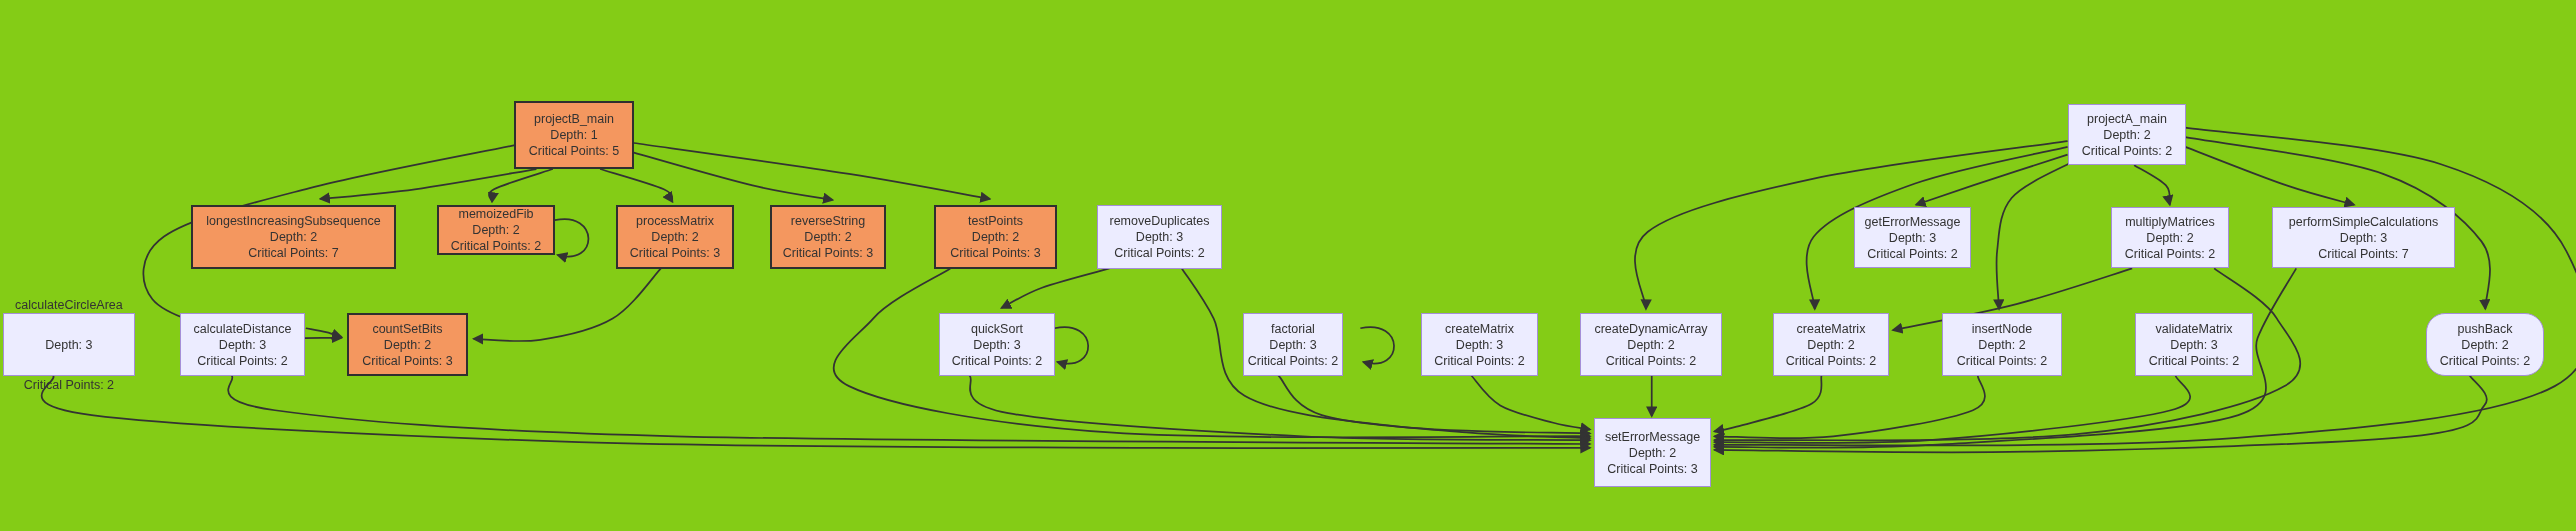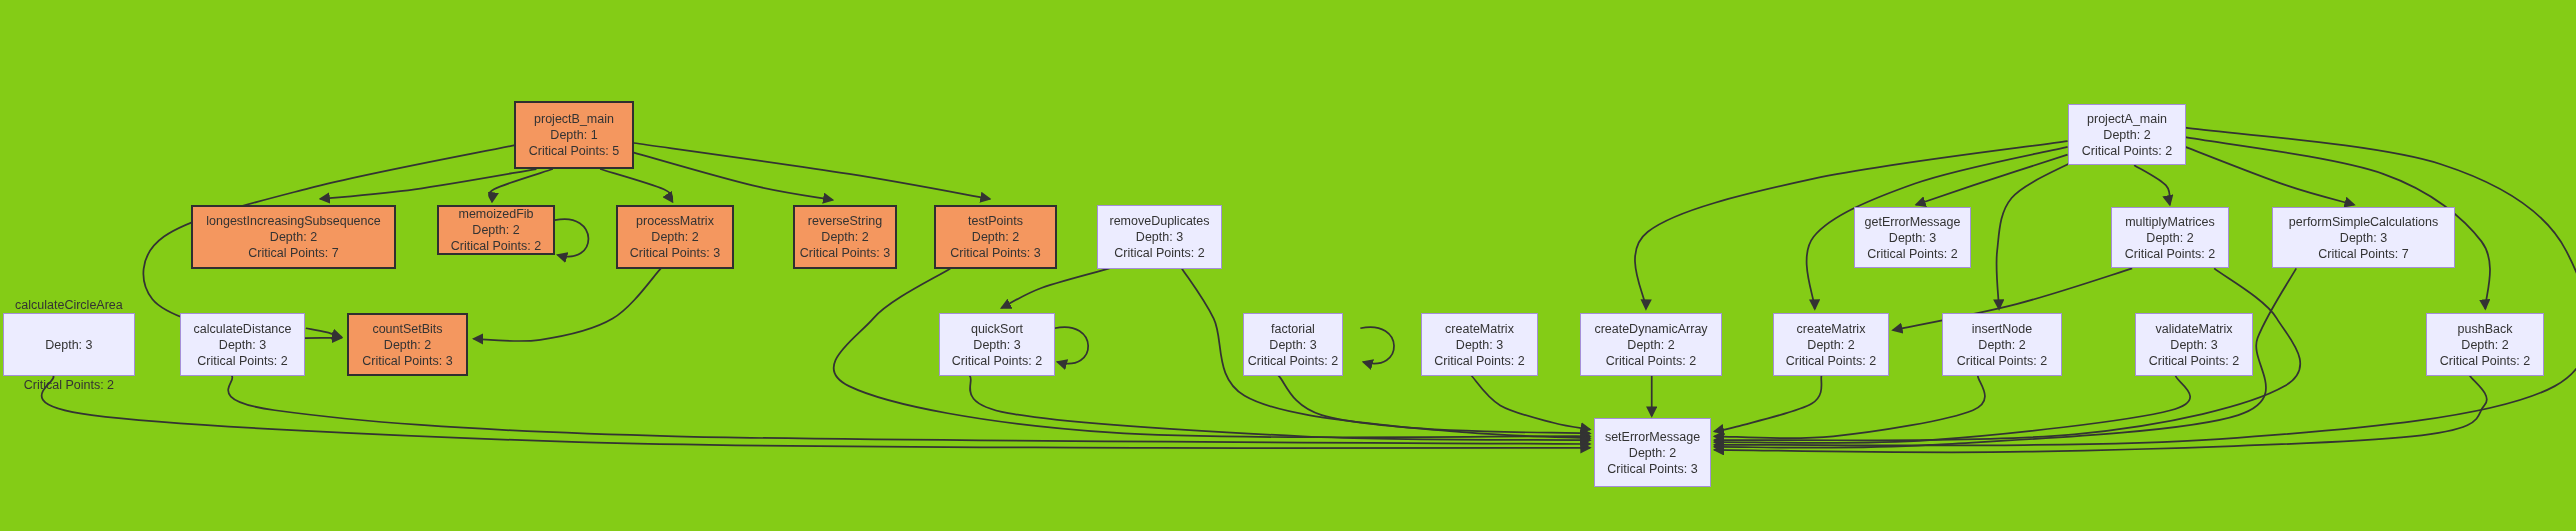--- a/index.html
+++ b/index.html
@@ -94,21 +94,21 @@
       <div class="node highlight" style="left: 437px; top: 205px; width: 118px; height: 50px;">
         <span>memoizedFib</span>
         <span>Depth: 2</span>
         <span>Critical Points: 2</span>
       </div>
       <div class="node highlight" style="left: 616px; top: 205px; width: 118px; height: 64px;">
         <span>processMatrix</span>
         <span>Depth: 2</span>
         <span>Critical Points: 3</span>
       </div>
-      <div class="node highlight" style="left: 793px; top: 205px; width: 104px; height: 64px;">
+      <div class="node highlight" style="left: 770px; top: 205px; width: 116px; height: 64px;">
         <span>reverseString</span>
         <span>Depth: 2</span>
         <span>Critical Points: 3</span>
       </div>
       <div class="node highlight" style="left: 934px; top: 205px; width: 123px; height: 64px;">
         <span>testPoints</span>
         <span>Depth: 2</span>
         <span>Critical Points: 3</span>
       </div>
       <div class="node" style="left: 1097px; top: 205px; width: 125px; height: 64px;">
@@ -159,21 +159,21 @@
       <div class="node" style="left: 1942px; top: 313px; width: 120px; height: 63px;">
         <span>insertNode</span>
         <span>Depth: 2</span>
         <span>Critical Points: 2</span>
       </div>
       <div class="node" style="left: 2135px; top: 313px; width: 118px; height: 63px;">
         <span>validateMatrix</span>
         <span>Depth: 3</span>
         <span>Critical Points: 2</span>
       </div>
-      <div class="node" style="left: 2426px; top: 313px; width: 118px; height: 63px;">
+      <div class="node" style="left: 2426px; top: 313px; width: 118px; height: 63px; border-radius: 19px;">
         <span>pushBack</span>
         <span>Depth: 2</span>
         <span>Critical Points: 2</span>
       </div>
       <div class="node" style="left: 2068px; top: 104px; width: 118px; height: 61px;">
         <span>projectA_main</span>
         <span>Depth: 2</span>
         <span>Critical Points: 2</span>
       </div>
       <div class="node" style="left: 1854px; top: 207px; width: 117px; height: 61px;">

